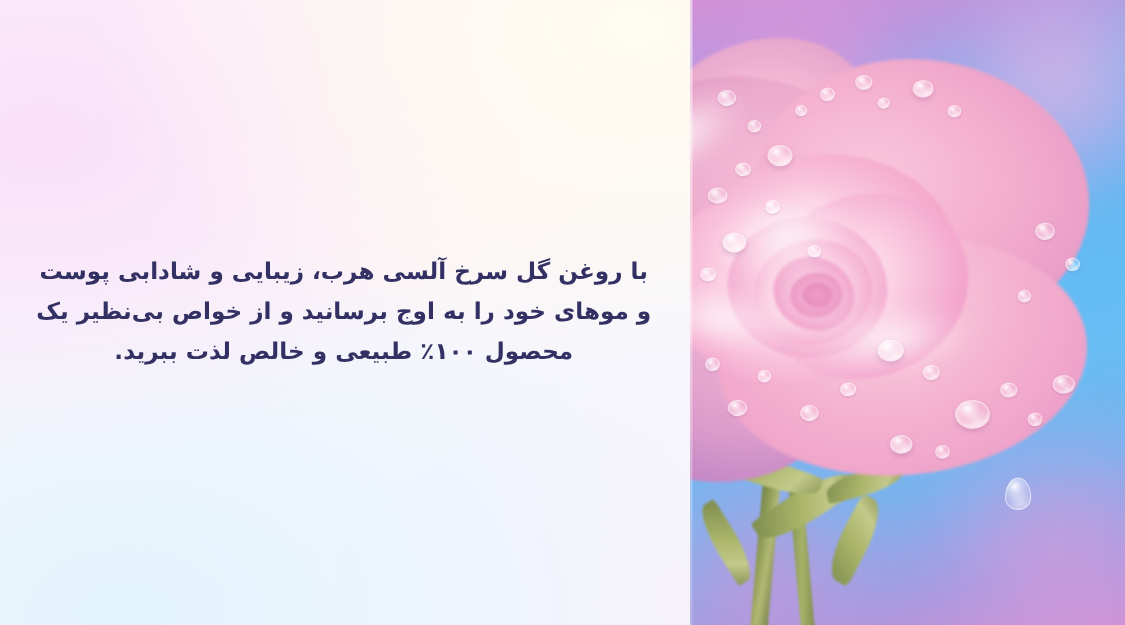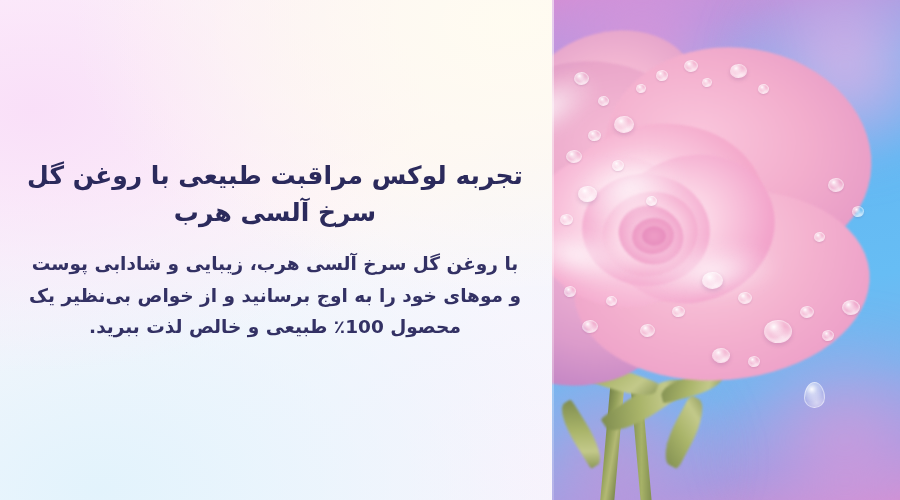--- a/index.html
+++ b/index.html
@@ -236,22 +236,21 @@
     z-index: 5;
   }
 </style>
 </head>
 <body>
 
 <div class="banner">
 
   <section class="content-panel">
     <div class="content-inner">
-      <h1 class="headline">تجربه لوکس مراقبت طبیعی با روغن گل سرخ آلسی هرب</h1>
-      <p class="subcopy">با روغن گل سرخ آلسی هرب، زیبایی و شادابی پوست و موهای خود را به اوج برسانید و از خواص بی‌نظیر یک محصول 100٪ طبیعی و خالص لذت ببرید.</p>
+      <p class="subcopy">با روغن گل سرخ آلسی هرب، زیبایی و شادابی پوست و موهای خود را به اوج برسانید و از خواص بی‌نظیر یک محصول ۱۰۰٪ طبیعی و خالص لذت ببرید.</p>
     </div>
   </section>
 
   <section class="photo-panel">
     <div class="panel-divider"></div>
 
     <div class="sky-glow-a"></div>
     <div class="sky-glow-b"></div>
     <div class="sky-glow-c"></div>
     <div class="sky-glow-d"></div>

